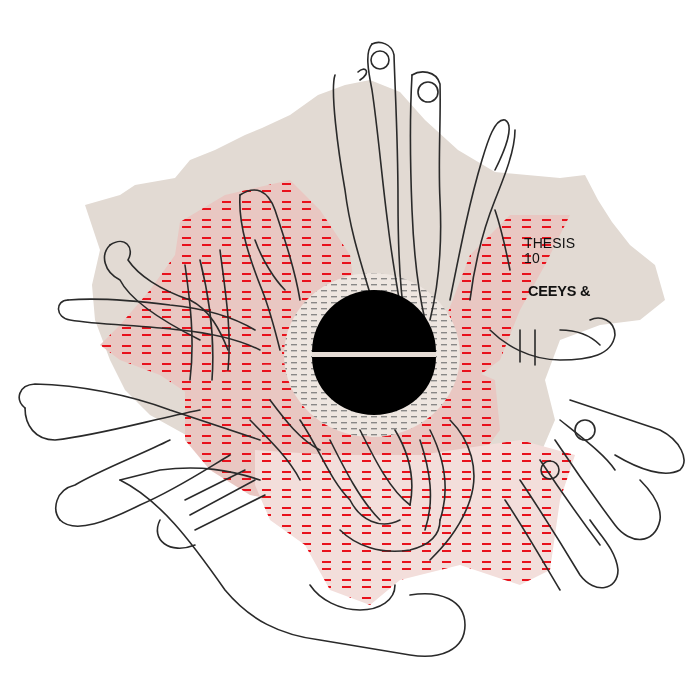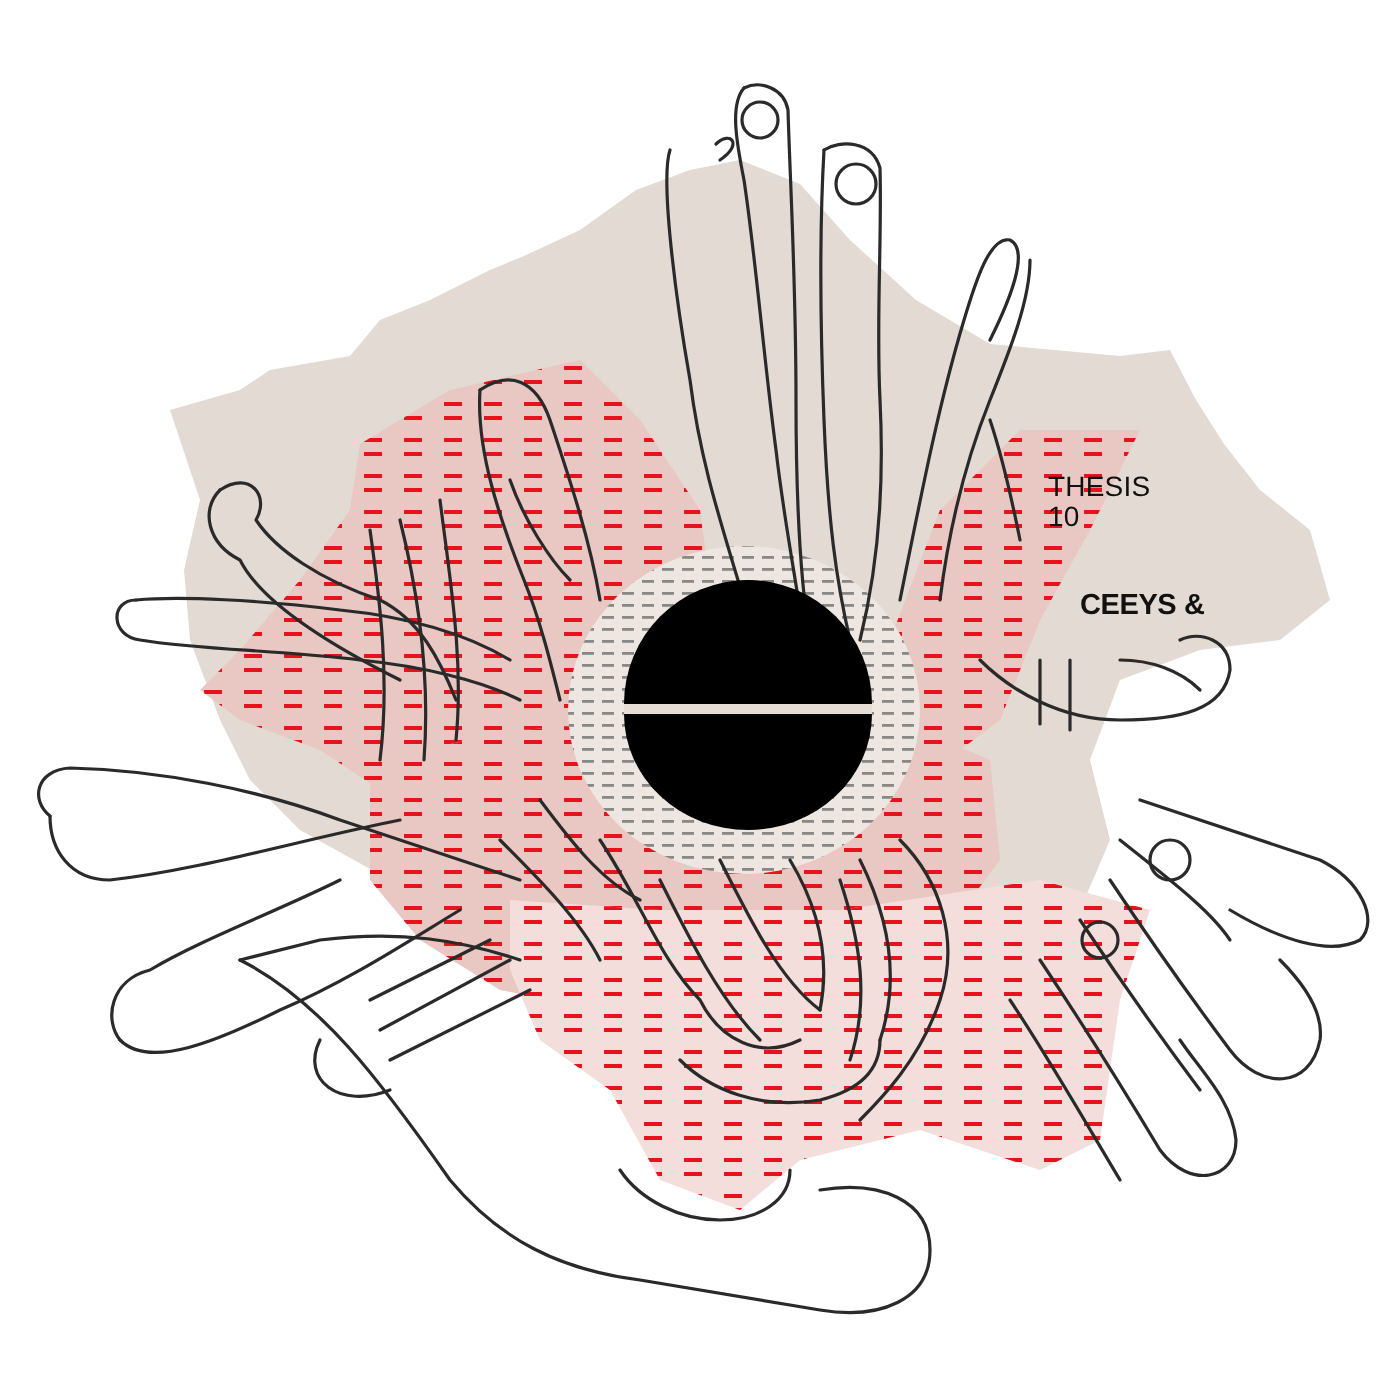--- a/index.html
+++ b/index.html
@@ -1,20 +1,20 @@
 <!DOCTYPE html>
 <html><head>
   <meta charset="utf-8">
   <style>
     html, body { margin: 0; padding: 0; background: #ffffff; }
     .canvas { position: relative; width: 660px; height: 700px; overflow: hidden; background: #ffffff; padding-left: 28px; }
     svg.art { position: absolute; left: 0; top: 0; width: 700px; height: 700px; }
     .title-block { position: absolute; left: 524px; top: 236px; color: #111; font-family: "Liberation Sans", sans-serif; }
     .label-line { font-size: 14px; line-height: 15px; font-weight: 400; letter-spacing: 0.1px; margin: 0; }
-    .artist-line { font-size: 14.5px; line-height: 16px; font-weight: 700; letter-spacing: -0.2px; margin: 16px; white-space: nowrap; }
+    .artist-line { font-size: 14.5px; line-height: 16px; font-weight: 700; letter-spacing: -0.2px; margin: 4px; white-space: nowrap; }
     .gap { height: 13px; }
   </style>
 </head>
 <body>
 
 <div class="canvas">
   <svg class="art" viewBox="0 0 700 700" xmlns="http://www.w3.org/2000/svg">
     <defs>
       <pattern id="dashes" x="0" y="0" width="20" height="18" patternUnits="userSpaceOnUse">
         <rect x="2" y="3" width="9" height="2" fill="#e8121c"></rect>

